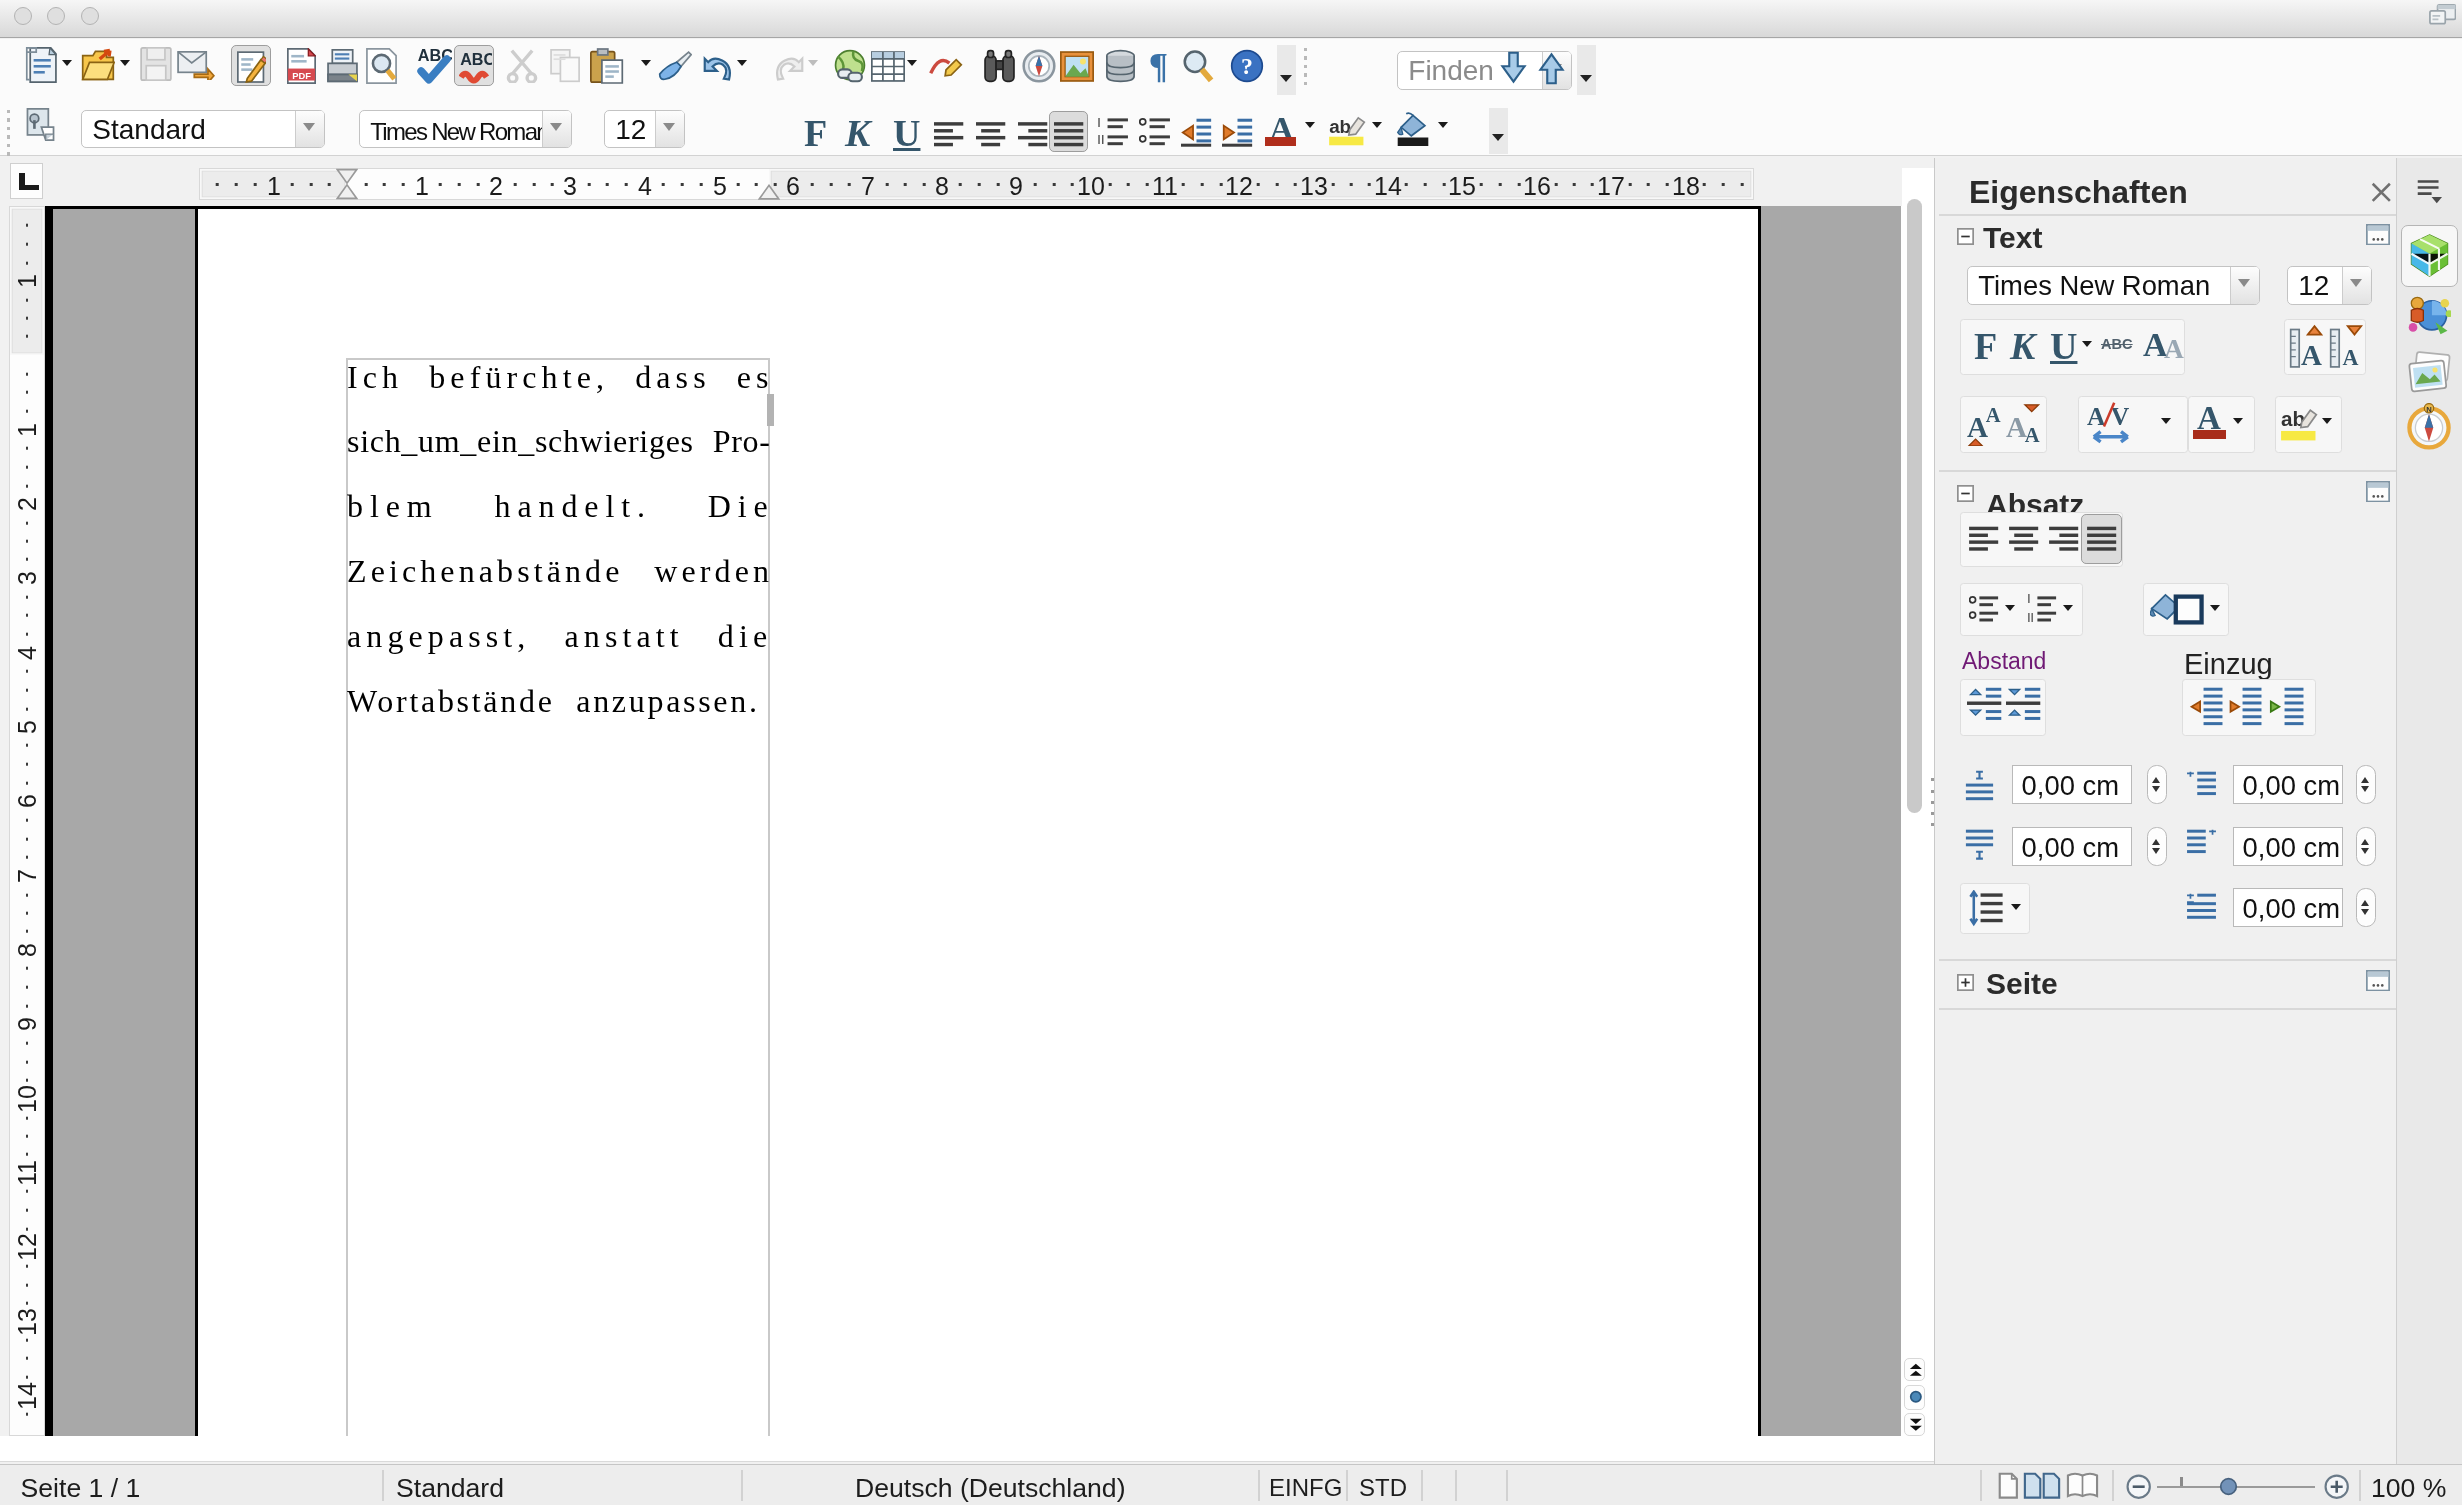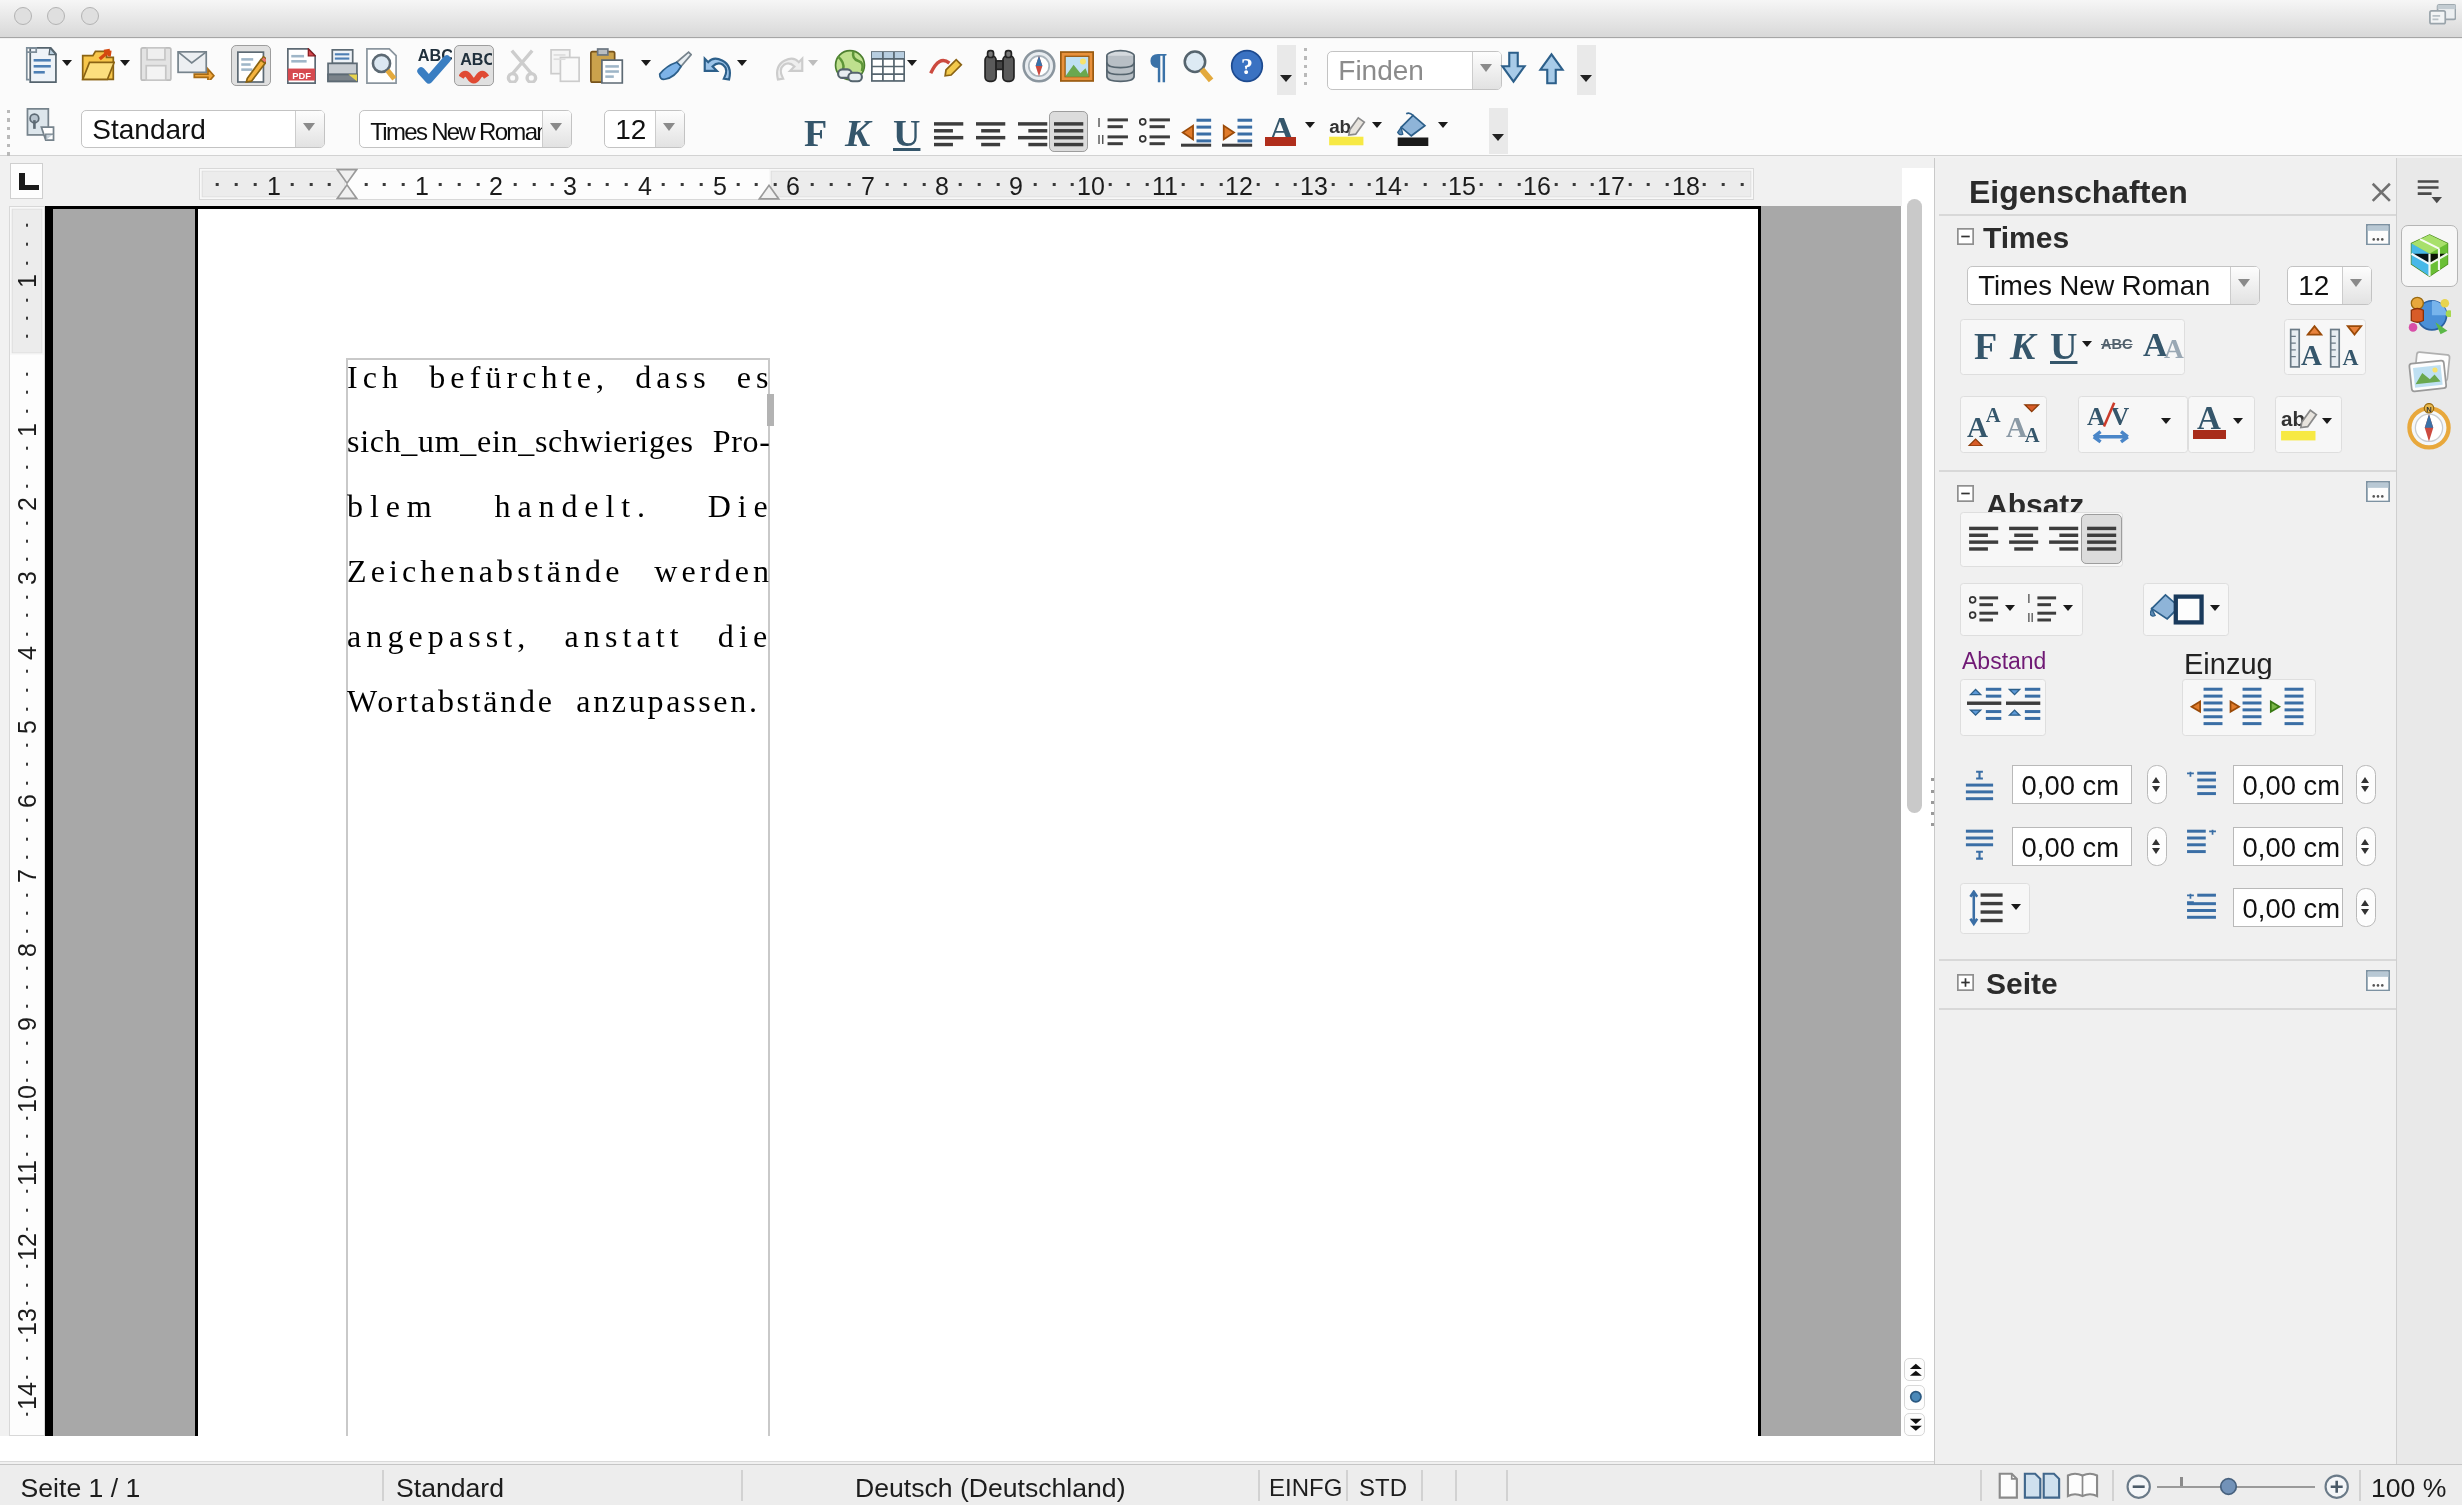--- a/index.html
+++ b/index.html
@@ -237,21 +237,21 @@
 <text x="20" y="29" font-family="Liberation Serif" font-size="28" font-weight="bold" fill="#fff" text-anchor="middle">?</text>
       </svg>
 <div class="ovf" style="left:1277px; top:45px; height:50px;"></div>
 <div class="grip" style="left:1304px; top:48px;">
         <i></i>
         <i></i>
         <i></i>
         <i></i>
         <i></i>
       </div>
-<div class="combo" style="left:1327px; top:51px; width:175px; height:39px;">
+<div class="combo" style="left:1397px; top:51px; width:175px; height:39px;">
   <div class="txt" style="color:#8b8b8b;">Finden</div>
         <div class="dd"></div>
       </div>
 <svg class="abs" style="left:1499px;top:51px;" width="29" height="34" viewBox="0 0 34 40">
 <path d="M12 2 L22 2 L22 18 L30 18 L17 36 L4 18 L12 18 Z" fill="#a8cbe8" stroke="#2c5f8a" stroke-width="2.5"></path>
       </svg>
 <svg class="abs" style="left:1537px;top:51px;" width="29" height="34" viewBox="0 0 34 40">
 <path d="M12 38 L22 38 L22 22 L30 22 L17 4 L4 22 L12 22 Z" fill="#a8cbe8" stroke="#2c5f8a" stroke-width="2.5"></path>
       </svg>
 <div class="ovf" style="left:1577px; top:45px; height:50px;"></div>
@@ -556,21 +556,21 @@
 <div class="abs" style="left:0;top:0;width:2462px;height:1506px;">
 <div class="abs shead" style="left:1969px; top:174px; font-size:32px;">Eigenschaften</div>
 <svg class="abs" style="left:2371px;top:182px;" width="20.6" height="20.6" viewBox="0 0 24 24">
       <path d="M2 2 L22 22 M22 2 L2 22" stroke="#707070" stroke-width="3"></path>
     </svg>
 <div class="abs" style="left:1939px; top:214px; width:457px; height:1.7px; background:#d8d8d8;"></div>
 <svg class="abs" style="left:1957px;top:228px;" width="17" height="17" viewBox="0 0 20 20">
       <rect x="1" y="1" width="18" height="18" fill="#fff" stroke="#8f8f8f" stroke-width="2"></rect>
       <path d="M5 10 L15 10" stroke="#333" stroke-width="2"></path>
     </svg>
-<div class="abs shead" style="left:1983px; top:221px;">Times</div>
+<div class="abs shead" style="left:1983px; top:221px;">Text</div>
 <svg class="abs" style="left:2366px;top:224px;" width="24" height="21.4" viewBox="0 0 28 25">
       <rect x="1" y="1" width="26" height="23" fill="#fdfdfd" stroke="#7d92a2" stroke-width="2"></rect>
 <rect x="2" y="2" width="24" height="6" fill="#b8c8d4"></rect>
 <circle cx="9" cy="18" r="1.5" fill="#555"></circle>
       <circle cx="14" cy="18" r="1.5" fill="#555"></circle>
       <circle cx="19" cy="18" r="1.5" fill="#555"></circle>
     </svg>
 <div class="combo" style="left:1967px; top:266px; width:293px; height:39px;">
   <div class="txt" style="font-size:27.4px;">Times New Roman</div>
       <div class="dd"></div>

